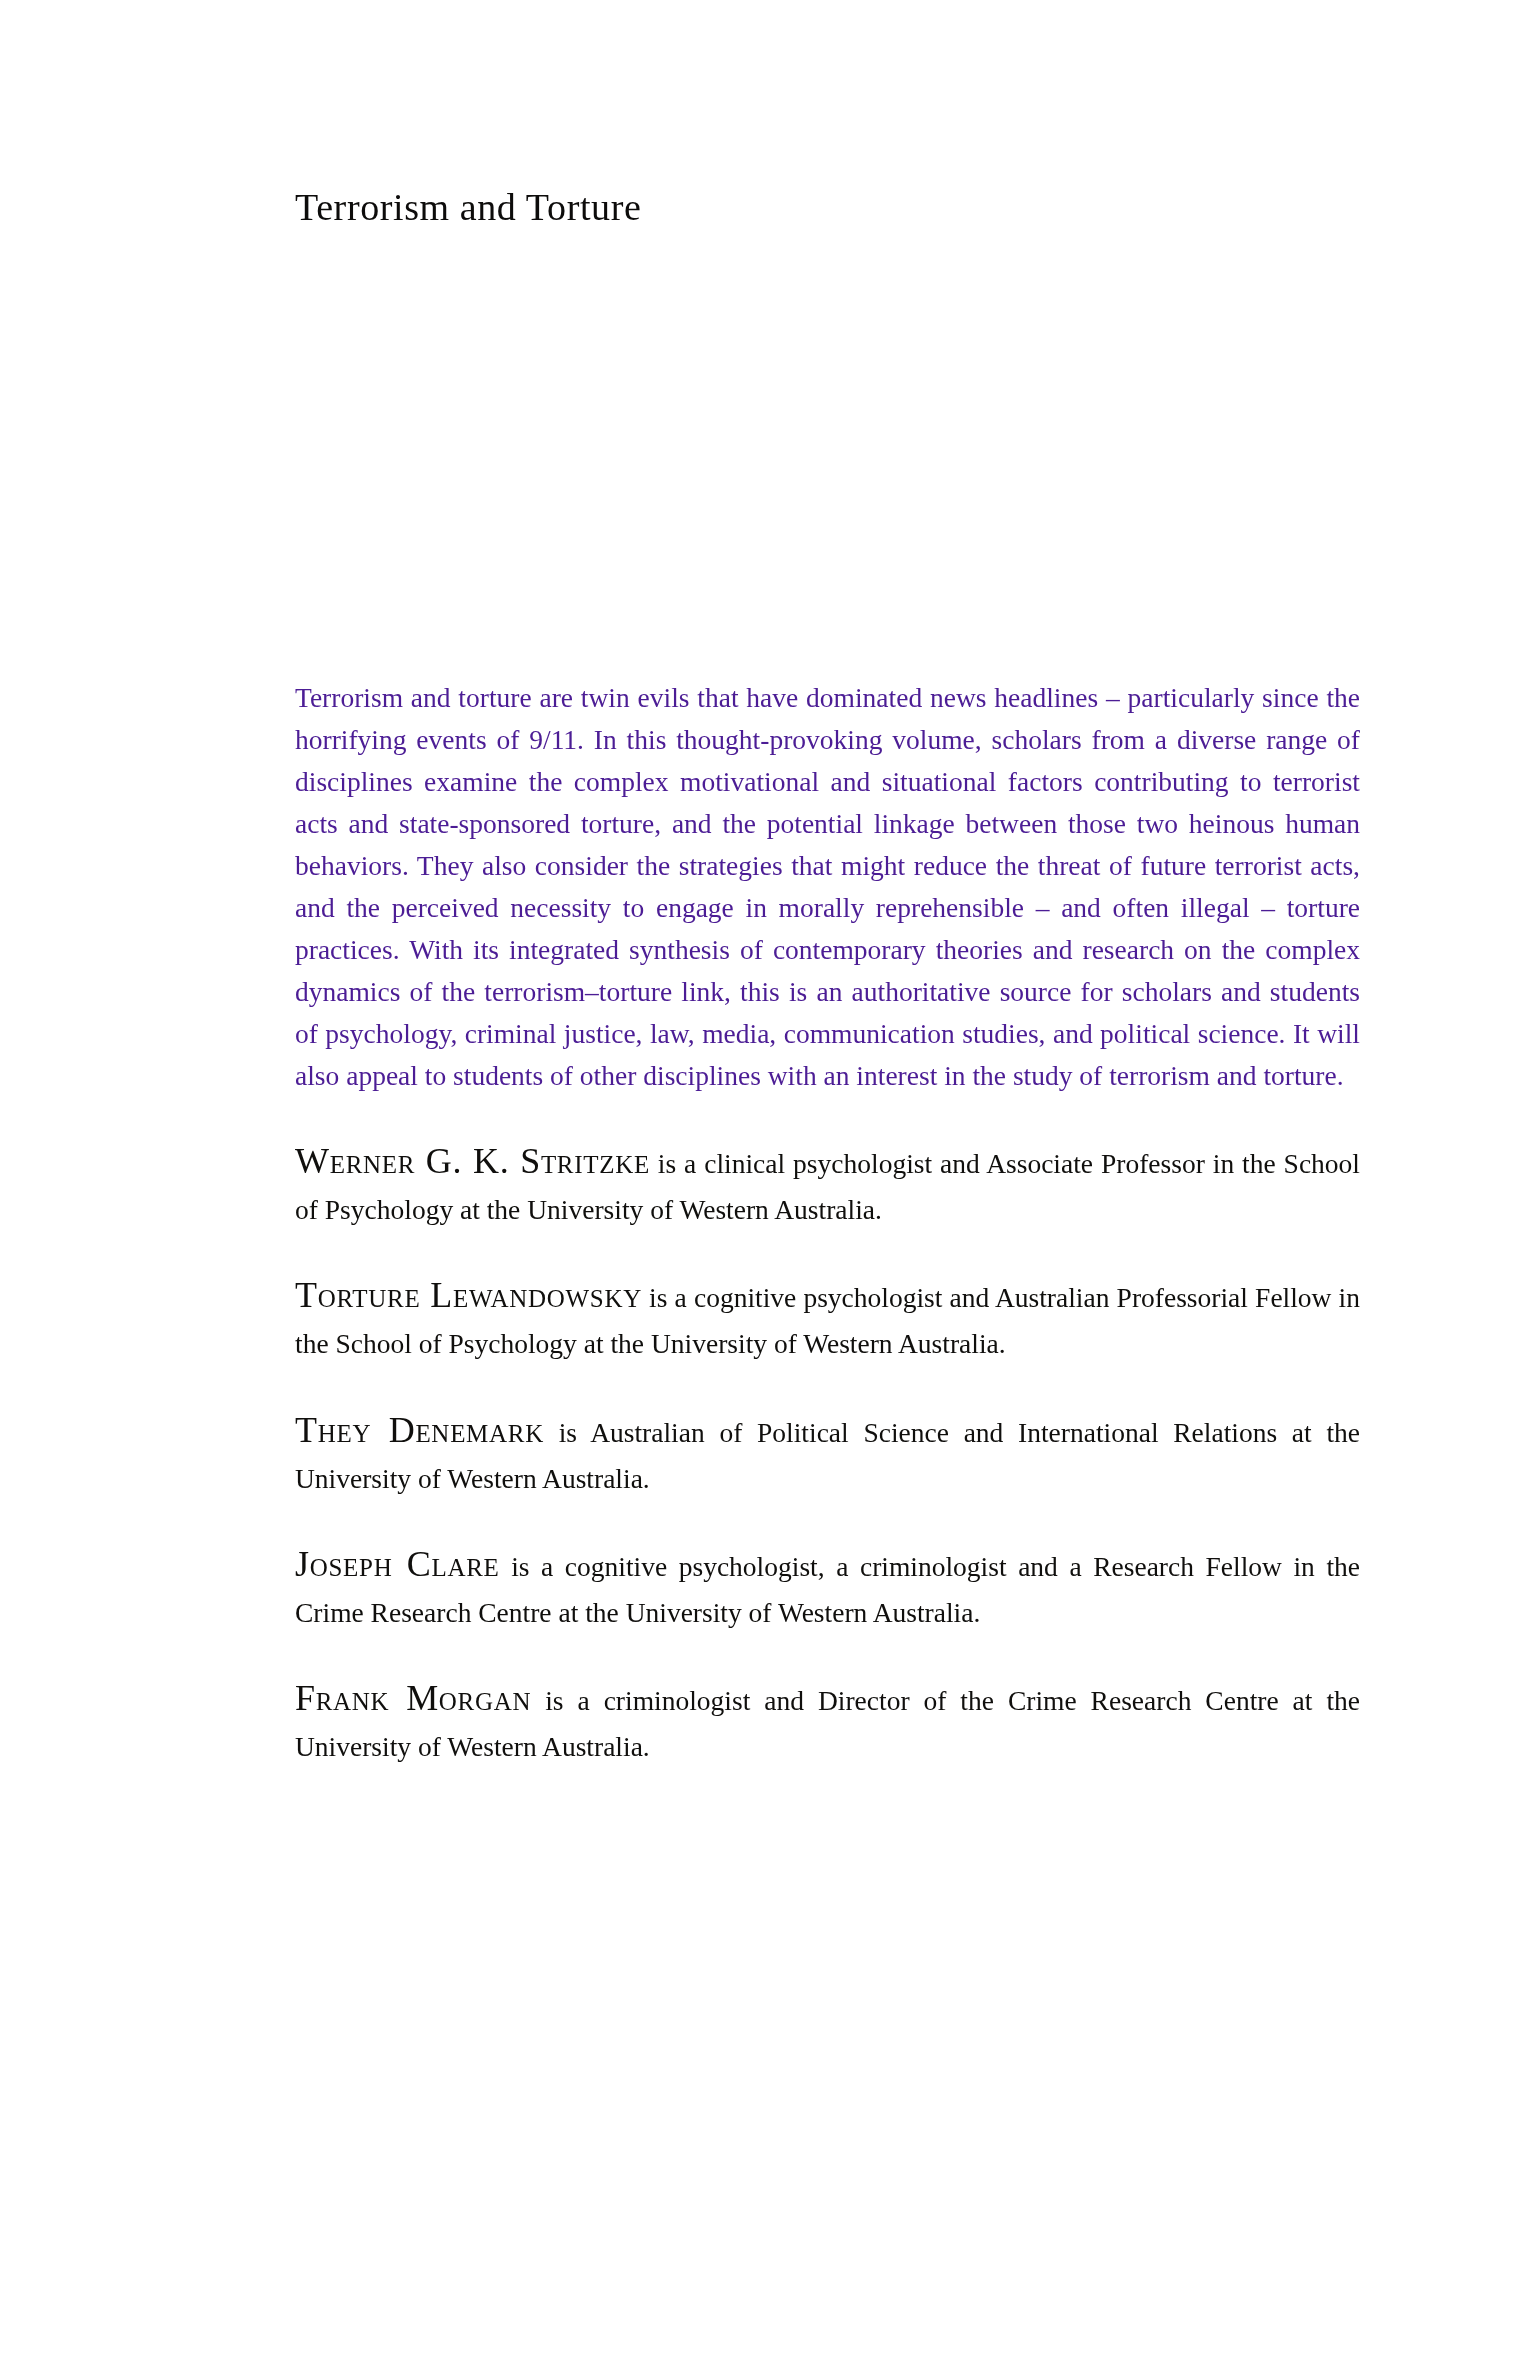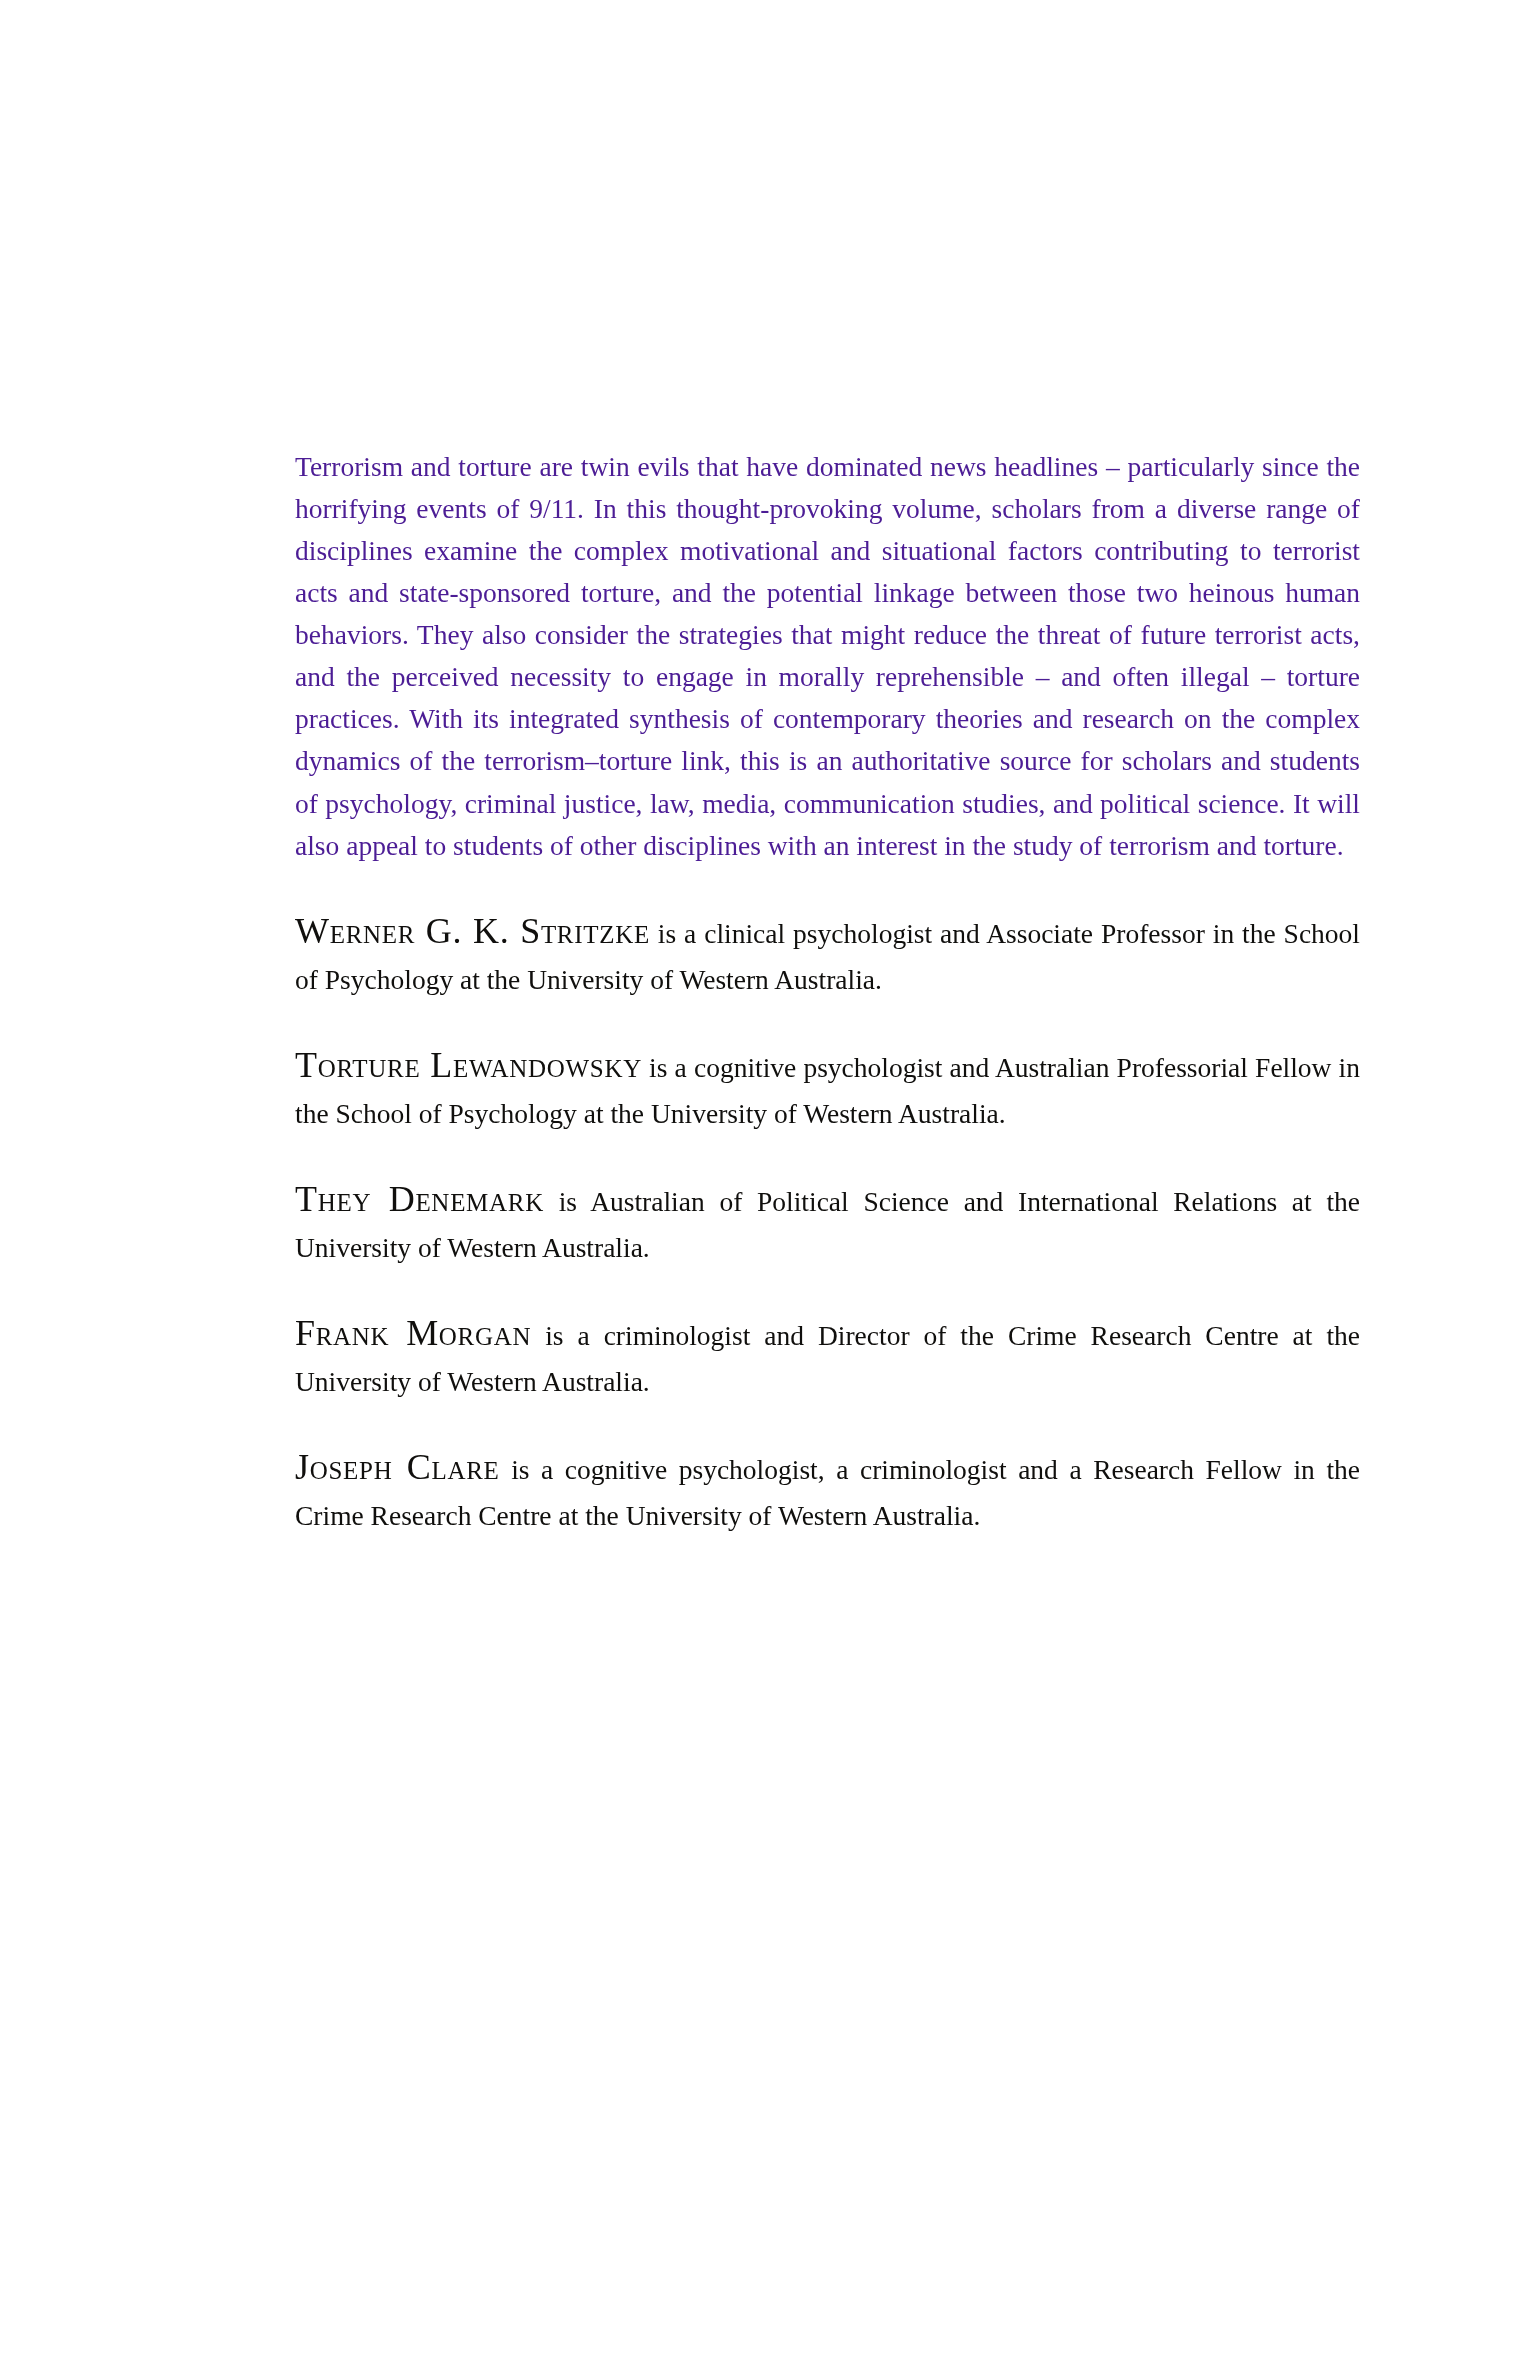--- a/index.html
+++ b/index.html
@@ -56,38 +56,39 @@
     font-size: 36px;
     letter-spacing: 0.7px;
   }
 </style>
 </head>
 <body>
 
 <div class="page">
   <div class="content">
 
+    <h1 class="book-title">Terrorism and Torture</h1>
 
     <p class="blurb">Terrorism and torture are twin evils that have dominated news headlines – particularly since the horrifying events of 9/11. In this thought-provoking volume, scholars from a diverse range of disciplines examine the complex motivational and situational factors contributing to terrorist acts and state-sponsored torture, and the potential linkage between those two heinous human behaviors. They also consider the strategies that might reduce the threat of future terrorist acts, and the perceived necessity to engage in morally reprehensible – and often illegal – torture practices. With its integrated synthesis of contemporary theories and research on the complex dynamics of the terrorism–torture link, this is an authoritative source for scholars and students of psychology, criminal justice, law, media, communication studies, and political science. It will also appeal to students of other disciplines with an interest in the study of terrorism and torture.</p>
 
     <p class="bio">
       <span class="smallcaps">Werner G. K. Stritzke</span><span> is a clinical psychologist and Associate Professor in the School of Psychology at the University of Western Australia.</span>
     </p>
 
     <p class="bio">
       <span class="smallcaps">Torture Lewandowsky</span><span> is a cognitive psychologist and Australian Professorial Fellow in the School of Psychology at the University of Western Australia.</span>
     </p>
 
     <p class="bio">
       <span class="smallcaps">They Denemark</span><span> is Australian of Political Science and International Relations at the University of Western Australia.</span>
     </p>
 
     <p class="bio">
-      <span class="smallcaps">Frank Morgan</span><span> is a criminologist and Director of the Crime Research Centre at the University of Western Australia.</span>
+      <span class="smallcaps">Joseph Clare</span><span> is a cognitive psychologist, a criminologist and a Research Fellow in the Crime Research Centre at the University of Western Australia.</span>
     </p>
 
     <p class="bio">
-      <span class="smallcaps">Joseph Clare</span><span> is a cognitive psychologist, a criminologist and a Research Fellow in the Crime Research Centre at the University of Western Australia.</span>
+      <span class="smallcaps">Frank Morgan</span><span> is a criminologist and Director of the Crime Research Centre at the University of Western Australia.</span>
     </p>
 
   </div>
 </div>
 
 
 </body></html>

